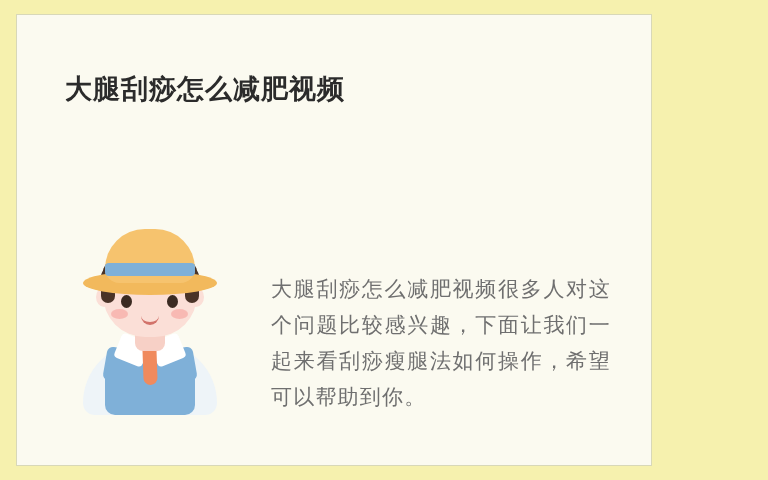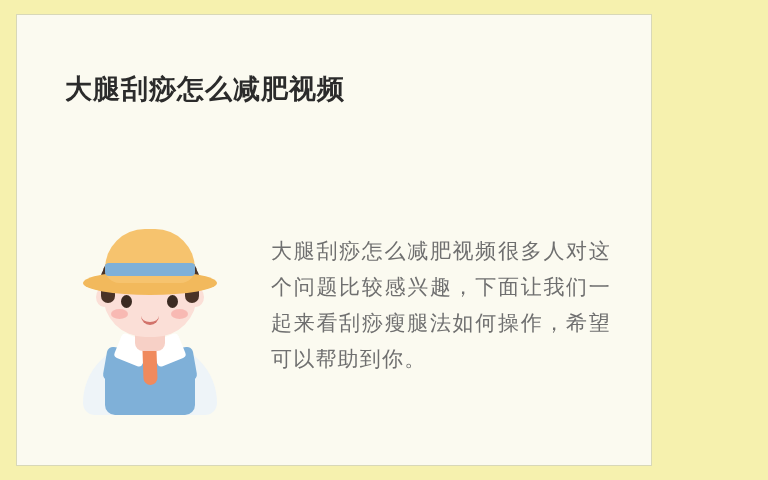--- a/index.html
+++ b/index.html
@@ -40,21 +40,21 @@
     font-weight: 700;
     letter-spacing: 1px;
     font-family: "Liberation Sans", sans-serif;
   }
   .content {
     position: absolute;
     left: 48px;
     top: 180px;
     right: 40px;
     display: flex;
-    align-items: center;
+    align-items: flex-end;
   }
   .avatar-wrap {
     width: 170px;
     height: 220px;
     position: relative;
     flex: 0 0 170px;
   }
   .body-text {
     margin-left: 36px;
     font-size: 21px;

